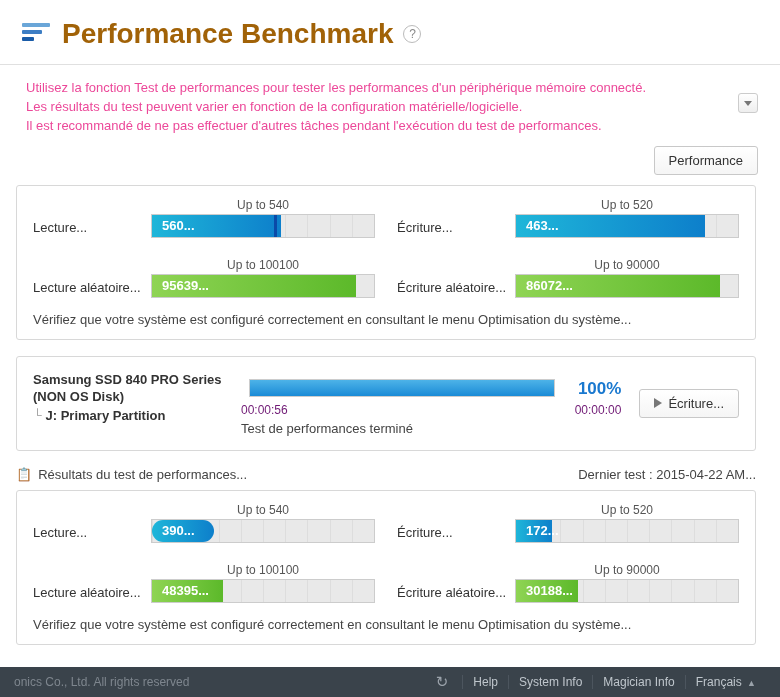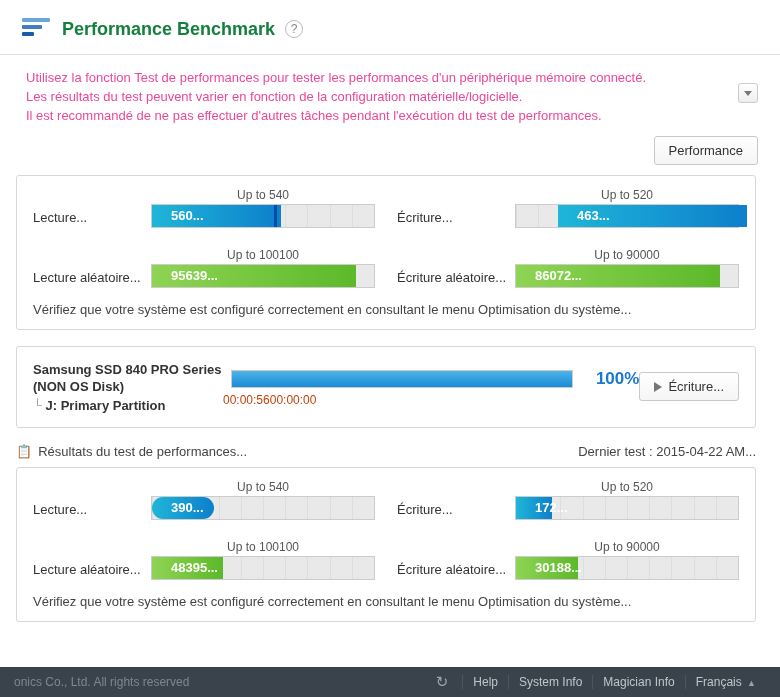--- a/index.html
+++ b/index.html
@@ -1,50 +1,50 @@
 <!DOCTYPE html>
 <html><head>
 <meta charset="utf-8">
 <style>
   * { box-sizing: border-box; margin: 0; padding: 0; }
   body { font-family: "Segoe UI", Arial, sans-serif; font-size: 13px; color: #333; background: #fff; width: 780px; height: 697px; overflow: hidden; position: relative; }
   .header { display: flex; align-items: center; padding: 18px 22px 14px 22px; border-bottom: 1px solid #e0e0e0; }
   .header-icon { width: 28px; height: 22px; margin-right: 12px; }
   .header-icon div { height: 4px; margin-bottom: 3px; border-radius: 1px; }
-  .header-title { font-size: 18px; font-weight: bold; color: #15803d; }
+  .header-title { font-size: 28px; font-weight: bold; color: #a16207; }
   .help-icon { width: 18px; height: 18px; border: 1px solid #bbb; border-radius: 50%; font-size: 12px; color: #888; display: flex; align-items: center; justify-content: center; margin-left: 10px; cursor: pointer; }
   .intro { padding: 14px 26px 6px 26px; color: #ec4899; line-height: 1.45; font-size: 13px; position: relative; }
   .intro .dropdown-btn { position: absolute; right: 22px; top: 28px; width: 20px; height: 20px; border: 1px solid #ccc; background: linear-gradient(#fff,#eee); border-radius: 3px; display:flex;align-items:center;justify-content:center;cursor:pointer; }
   .history-row { padding: 4px 22px 10px 0; text-align: right; }
   .btn { display:inline-flex; align-items:center; gap:6px; background: linear-gradient(#fff,#f5f5f5); border: 1px solid #c8c8c8; border-radius: 3px; padding: 6px 14px; font-size: 13px; cursor: pointer; color:#333; }
   .scroll { height: 470px; overflow-y: auto; padding: 0 8px 0 0; }
   .panel { margin: 0 16px 16px 16px; border: 1px solid #d8d8d8; border-radius: 3px; padding: 12px 16px 12px 16px; background:#fff; }
   .bench-grid { display: grid; grid-template-columns: 1fr 1fr; column-gap: 22px; row-gap: 20px; }
   .bench { }
   .bench-top { display:flex; }
   .bench-label { width: 118px; padding-top: 22px; font-size: 13px; color:#333; white-space: nowrap; overflow:hidden; text-overflow:ellipsis; }
   .bench-bar-wrap { flex:1; }
   .upto { text-align:center; font-size:12px; color:#555; margin-bottom:2px; }
   .bar { position: relative; height: 24px; background: repeating-linear-gradient(90deg,#ddd,#ddd 1px,#e9e9e9 1px,#e9e9e9 10%); border:1px solid #ccc; }
-  .bar-fill { position:absolute; left:0; top:0; bottom:0; display:flex; align-items:center; padding-left:19px; color:#fff; font-weight:bold; font-size:13px; white-space:nowrap; }
+  .bar-fill { position:absolute; left:0; top:0; bottom:0; display:flex; align-items:center; padding-left:10px; color:#fff; font-weight:bold; font-size:13px; white-space:nowrap; }
   .bar-blue { background: linear-gradient(90deg,#1fb6d9,#0d7fcb); }
   .bar-green { background: linear-gradient(90deg,#8fd454,#5cb92a); }
   .bar-mark { position:absolute; top:0; bottom:0; width:3px; background:#0a4aa8; }
   .note { margin-top: 14px; font-size: 13px; color: #444; }
-  .drive-panel { margin: 0 16px 16px 16px; border: 1px solid #d8d8d8; border-radius: 3px; padding: 14px 16px; display:flex; align-items:stretch; }
+  .drive-panel { margin: 0 16px 16px 16px; border: 1px solid #d8d8d8; border-radius: 3px; padding: 14px 16px; display:flex; gap:18px; align-items:stretch; }
   .drive-info { width: 190px; font-size: 13px; }
   .drive-name { font-weight: bold; line-height:1.35; }
   .drive-part { display:flex; align-items:center; gap:4px; font-weight:bold; margin-top:2px; }
   .tree-icon { color:#999; font-size:12px; }
   .drive-mid { flex:1; display:flex; flex-direction:column; padding-top:8px; }
-  .prog-row { display:flex; align-items:center; gap:10px;padding-left:8px; }
+  .prog-row { display:flex; align-items:flex-start; gap:10px;padding-left:8px; }
   .prog-track { flex:1; height:18px; background: repeating-linear-gradient(90deg,#ddd,#ddd 1px,#eaeaea 1px,#eaeaea 12px); border:1px solid #ccc; position:relative; }
   .prog-fill { position:absolute; left:0; top:0; bottom:0; background: linear-gradient(#4db3e8,#1a8bd6); }
   .prog-pct { color:#1978cf; font-weight:bold; font-size:17px; width:56px; text-align:right; }
-  .time-row { display:flex; justify-content:flex-start; font-size:12px; color:#c2410c; margin-top:4px; }
+  .time-row { display:flex; justify-content:space-between; font-size:12px; color:#701a75; margin-top:4px; }
   .status { font-size:13px; color:#444; margin-top:4px; }
   .restart-btn { align-self:center; }
   .section-head { margin: 2px 16px 8px 16px; display:flex; justify-content:space-between; align-items:center; font-size:13px; color:#444; }
   .section-head .left { display:flex; align-items:center; gap:6px; }
   .clip-icon { color:#888; }
   .footer { position:absolute; left:0; right:0; bottom:0; height:30px; background:#3a434b; color:#bfc6cc; display:flex; align-items:center; font-size:12px; padding:0 14px; }
   .footer .copy { color:#7e868e; flex:0 0 auto; }
   .footer .spacer { flex:1; }
   .footer .refresh { margin-right:14px; font-size:15px; color:#9aa2aa; cursor:pointer; }
   .footer .flink { padding:0 10px; cursor:pointer; border-left:1px solid #4c555e; }
@@ -100,21 +100,21 @@
           </div>
         </div>
       </div>
 
       <div class="bench">
         <div class="bench-top">
           <div class="bench-label">Écriture...</div>
           <div class="bench-bar-wrap">
             <div class="upto">Up to 520</div>
             <div class="bar">
-              <div class="bar-fill bar-blue" style="width: 85%; margin-left: 42px;">463...</div>
+              <div class="bar-fill bar-blue" style="width: 85%;">463...</div>
             </div>
           </div>
         </div>
       </div>
 
       <div class="bench">
         <div class="bench-top">
           <div class="bench-label">Lecture aléatoire...</div>
           <div class="bench-bar-wrap">
             <div class="upto">Up to 100100</div>
@@ -152,20 +152,21 @@
       <div class="prog-row">
         <div class="prog-track">
           <div class="prog-fill" style="width: 100%;"></div>
         </div>
         <div class="prog-pct">100%</div>
       </div>
       <div class="time-row">
         <span>00:00:56</span>
         <span>00:00:00</span>
       </div>
+      <div class="status">Test de performances terminé</div>
     </div>
     <button class="btn restart-btn">
       <span class="play"></span>
       <span>Écriture...</span>
     </button>
   </div>
 
   <div class="section-head">
     <div class="left">
       <span class="clip-icon">📋</span>

